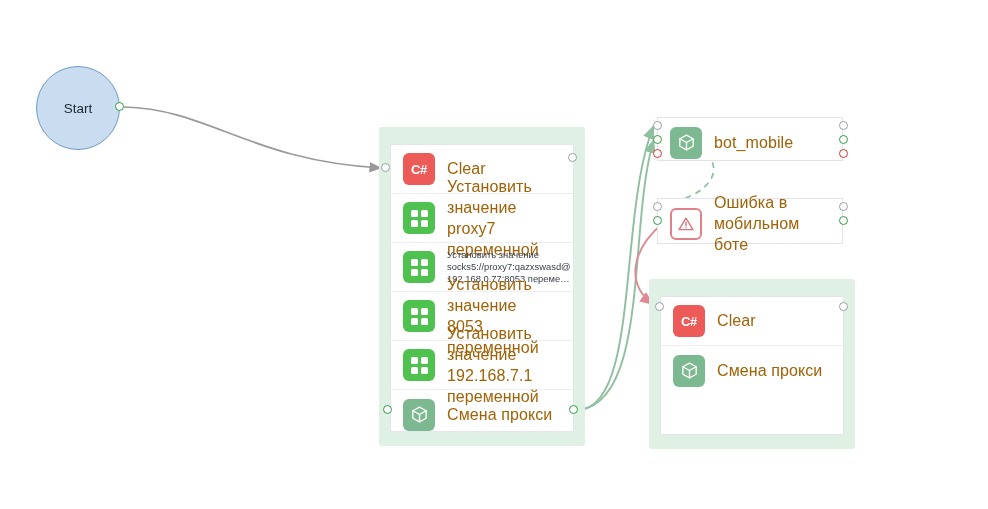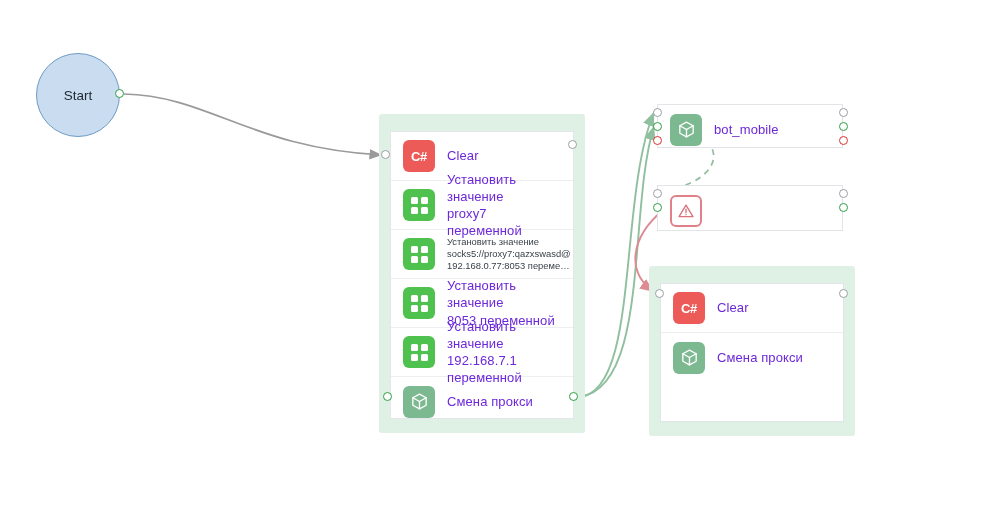--- a/index.html
+++ b/index.html
@@ -14,20 +14,21 @@
     overflow: hidden;
     font-family: "Liberation Sans", "DejaVu Sans", sans-serif;
     -webkit-font-smoothing: antialiased;
   }
 
   #canvas {
     position: absolute;
     inset: 0;
     width: 988px;
     height: 390px;
+    margin-top: 13px;
   }
 
   
   #edges {
     position: absolute;
     left: 0; top: 0;
     width: 988px;
     height: 509px;
     pointer-events: none;
     z-index: 1;
@@ -82,22 +83,22 @@
     align-items: center;
     gap: 12px;
     padding: 0 12px;
     box-sizing: border-box;
     border-bottom: 1px solid #eceef0;
     height: 49px;
   }
   .row:last-child { border-bottom: none; }
 
   .row-label {
-    font-size: 13px;
-    color: #6d28d9;
+    font-size: 16px;
+    color: #a16207;
     line-height: 1.32;
     white-space: pre-line;
     letter-spacing: 0.1px;
   }
   .row-label.small {
     font-size: 9.4px;
     line-height: 1.28;
     color: #3a4149;
     letter-spacing: 0;
   }
@@ -289,20 +290,22 @@
 
   <div class="card" id="card-error">
     <div class="row">
       <span class="icon icon-warn">
         <svg width="18" height="18" viewBox="0 0 24 24" fill="none" stroke="#d9737d" stroke-width="1.8" stroke-linecap="round" stroke-linejoin="round">
           <path d="M12 4.2 L21.3 19.4 L2.7 19.4 Z"></path>
           <path d="M12 9.6 L12 14.3"></path>
           <path d="M12 16.8 L12 16.9"></path>
         </svg>
       </span>
+      <span class="row-label">Ошибка в мобильном
+боте</span>
     </div>
   </div>
   <div class="port gray" style="left:653px; top:189px;"></div>
   <div class="port green" style="left:653px; top:203px;"></div>
   <div class="port gray" style="left:839px; top:189px;"></div>
   <div class="port green" style="left:839px; top:203px;"></div>
 
   <div class="card" id="card-bottom">
     <div class="row">
       <span class="icon icon-csharp">C#</span>

